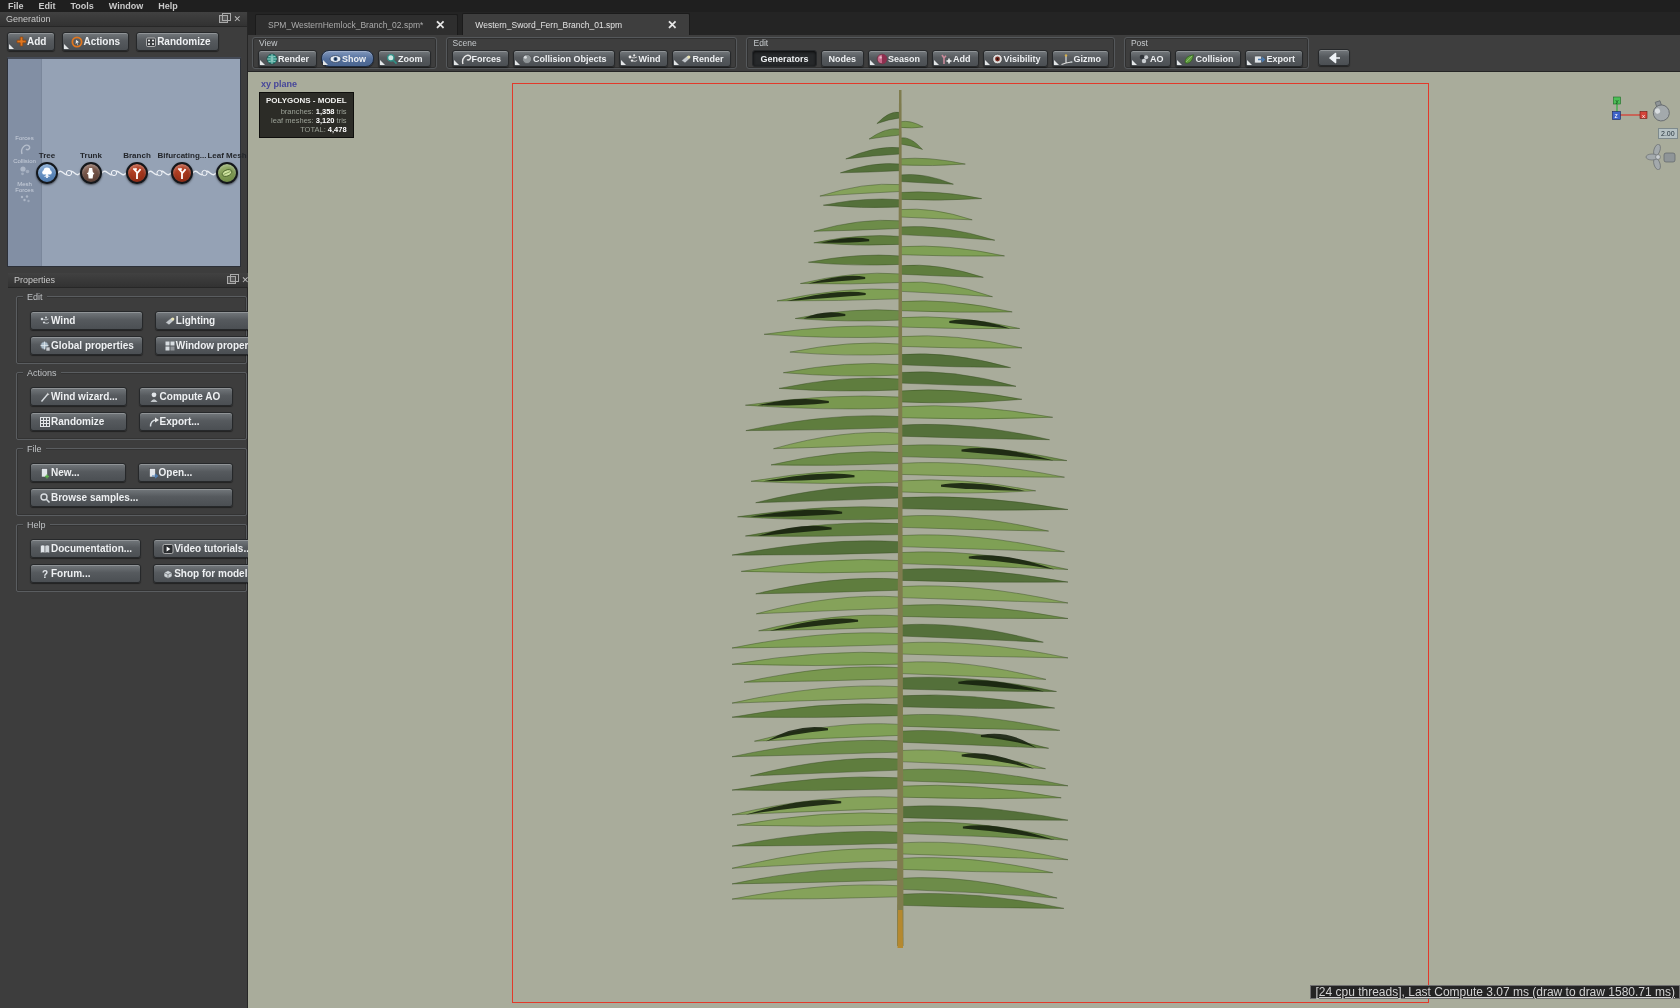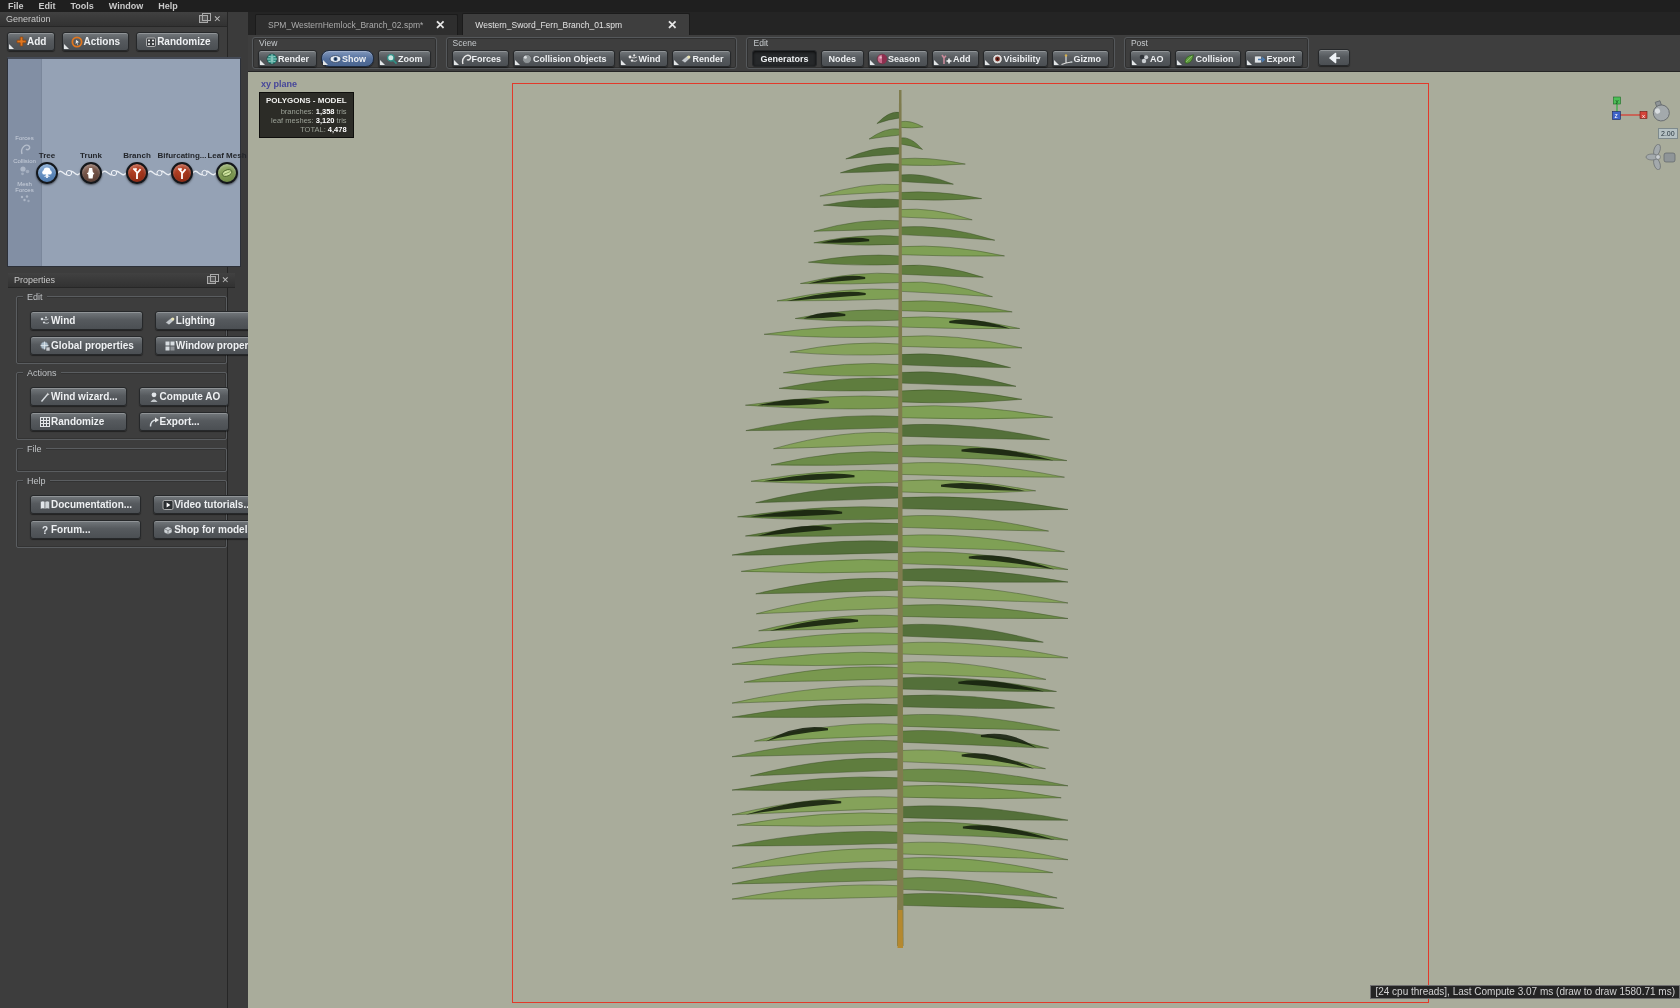--- a/index.html
+++ b/index.html
@@ -7,21 +7,21 @@
   body {
     width:1680px; height:1008px; position:relative; overflow:hidden;
     background:#3b3b3b; font-family:"Liberation Sans", sans-serif;
     -webkit-font-smoothing:antialiased;
   }
   
   .menubar { position:absolute; left:0; top:0; width:100%; height:12px; background:#1f1f1f;
     display:flex; align-items:center; gap:15px; padding:0 8px; z-index:30; }
   .menubar span { font-size:9px; font-weight:bold; color:#c9c9c9; cursor:default; }
   
-  .dock { position:absolute; left:0; top:12px; width:228px; bottom:0; background:#3d3d3d; border-right:1px solid #262626; }
+  .dock { position:absolute; left:0; top:12px; width:248px; bottom:0; background:#3d3d3d; border-right:1px solid #262626; }
   .ptitle { height:15px; background:linear-gradient(#414141,#323232); border-bottom:1px solid #272727;
     display:flex; align-items:center; padding:0 6px; color:#c8c8c8; font-size:9px; }
   .ptitle .sp { flex:1; }
   .dock-ic { width:9px; height:8px; margin-left:5px; position:relative; cursor:pointer; }
   .float-ic { border:1px solid #a9a9a9; background:#555; }
   .float-ic:before { content:''; position:absolute; left:2px; top:-3px; width:7px; height:6px; border:1px solid #a9a9a9; }
   .close-ic { color:#bdbdbd; font-size:9px; line-height:8px; width:auto; }
   
   .gen-toolbar { display:flex; gap:7px; padding:5px 7px; }
   .btn { display:inline-flex; align-items:center; gap:0; padding:0 8px; height:19px;
@@ -74,21 +74,21 @@
   .redframe { position:absolute; left:264px; top:11px; width:917px; height:920px; border:1px solid #e2392a; }
   .plane-label { position:absolute; left:13px; top:7px; font-size:9px; color:#46469a; font-weight:bold; }
   .poly-box { position:absolute; left:11px; top:20px; background:rgba(26,26,23,.88); border:1px solid #0e0e0c;
     padding:3px 6px 3px 6px; color:#d8d8d8; }
   .poly-title { font-size:8px; font-weight:bold; color:#f0f0ee; margin-bottom:2px; }
   .poly-row { font-size:7.5px; text-align:right; line-height:9px; }
   .poly-row .lab { color:#9aa096; }
   .poly-row .val { color:#ffffff; font-weight:bold; }
   .poly-row .unit { color:#9aa096; }
   .statusbox { position:absolute; right:0; bottom:9px; height:14px; background:#242424; border:1px solid #6f6f6f;
-    color:#d2d2d2; font-size:10px; line-height:12px; padding:0 4px; }
+    color:#d2d2d2; font-size:12px; line-height:12px; padding:0 4px;text-decoration:underline; }
   .axis-gizmo { position:absolute; left:1358px; top:24px; }
   .bulb { position:absolute; left:1400px; top:26px; }
   .light-val { position:absolute; left:1410px; top:56px; background:#b6c2c4; border:1px solid #7e8a8c;
     color:#22303a; font-size:7px; padding:0 2px; line-height:9px; }
   .fan { position:absolute; left:1396px; top:72px; }
   #fern-svg { position:absolute; left:480px; top:6px; }
 </style>
 </head>
 <body>
 
@@ -292,20 +292,43 @@
               <path d="M2.5 10.5 Q2.5 4 8.5 4" fill="none" stroke="#d8dde1" stroke-width="1.4"></path>
               <path d="M7 1.5 L11 4 L7 6.5 Z" fill="#e9e9e9"></path>
             </svg>
           <span>Export...</span>
         </div>
       </div>
     </div>
 
     <div class="pgroup">
       <span class="glabel">File</span>
+      <div class="pgrid">
+        <div class="btn">
+          <svg width="12" height="12" viewBox="0 0 12 12">
+              <rect x="2.5" y="1.5" width="6" height="8.5" fill="#e2e6ea" stroke="#4a4e52" stroke-width=".6"></rect>
+              <path d="M8 7.5 v4 M6 9.5 h4" stroke="#59b04a" stroke-width="1.3"></path>
+            </svg>
+          <span>New...</span>
+        </div>
+        <div class="btn">
+          <svg width="12" height="12" viewBox="0 0 12 12">
+              <rect x="2.5" y="1.5" width="6" height="8.5" fill="#e2e6ea" stroke="#4a4e52" stroke-width=".6"></rect>
+              <path d="M5 9 h5 M8 7 l2.5 2 L8 11" stroke="#4a7ab0" stroke-width="1.2" fill="none"></path>
+            </svg>
+          <span>Open...</span>
+        </div>
+        <div class="btn span2">
+          <svg width="12" height="12" viewBox="0 0 12 12">
+              <circle cx="5" cy="5" r="3" fill="none" stroke="#d8dde1" stroke-width="1.4"></circle>
+              <path d="M7.3 7.3 L10.5 10.5" stroke="#d8dde1" stroke-width="1.6"></path>
+            </svg>
+          <span>Browse samples...</span>
+        </div>
+      </div>
     </div>
 
     <div class="pgroup">
       <span class="glabel">Help</span>
       <div class="pgrid">
         <div class="btn">
           <svg width="12" height="12" viewBox="0 0 12 12">
               <path d="M1.5 2.5 Q4 1.5 6 2.5 V10 Q4 9 1.5 10 Z" fill="#e2e6ea" stroke="#4a4e52" stroke-width=".5"></path>
               <path d="M10.5 2.5 Q8 1.5 6 2.5 V10 Q8 9 10.5 10 Z" fill="#cfd4d8" stroke="#4a4e52" stroke-width=".5"></path>
             </svg>

